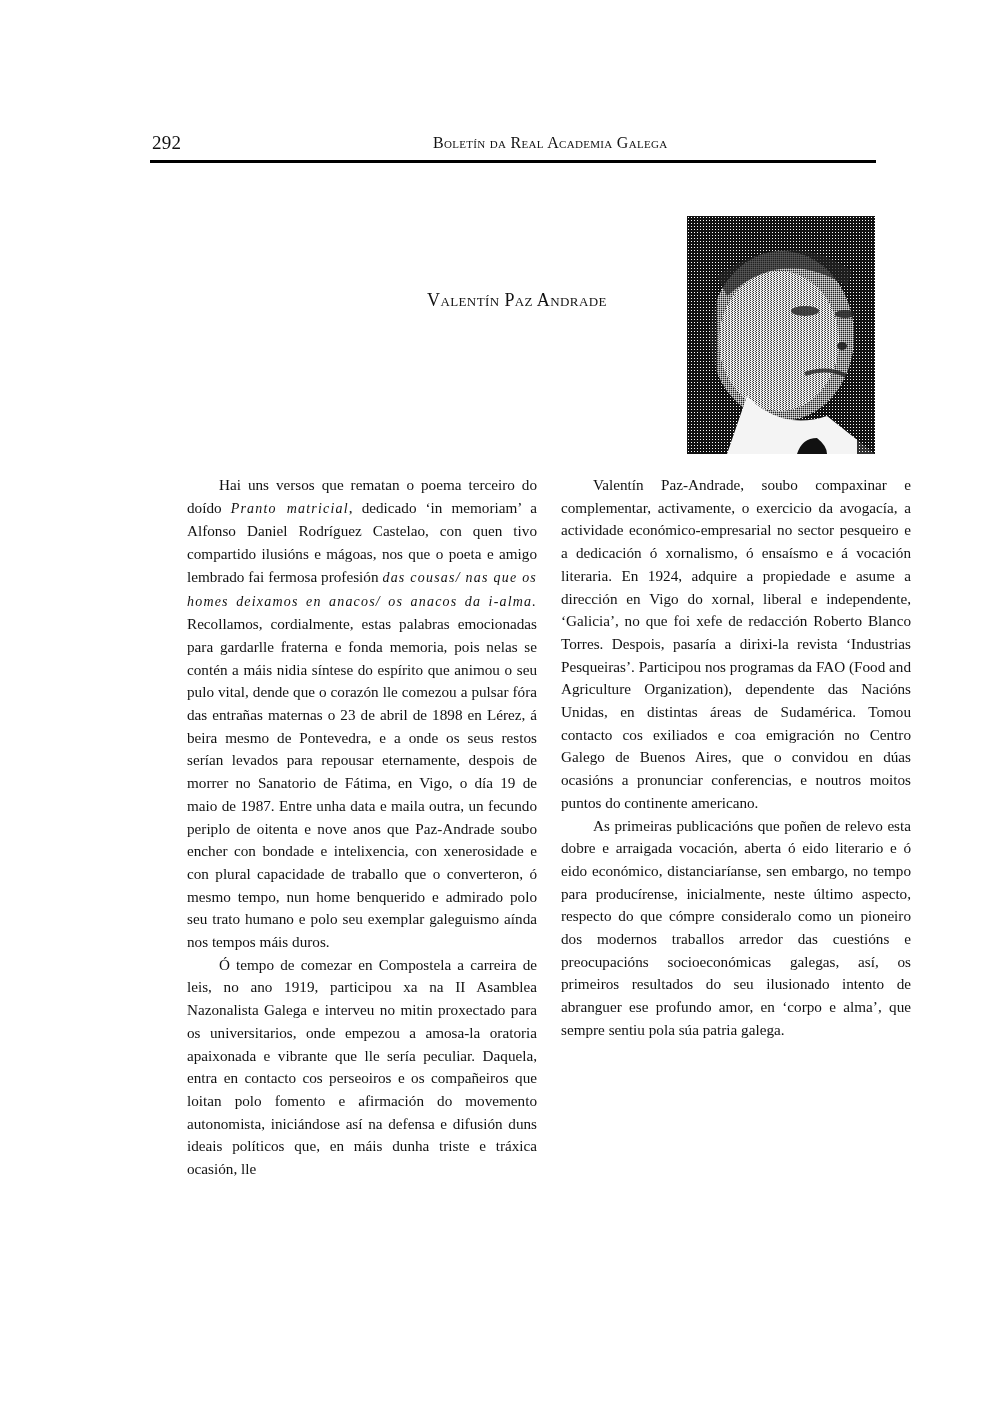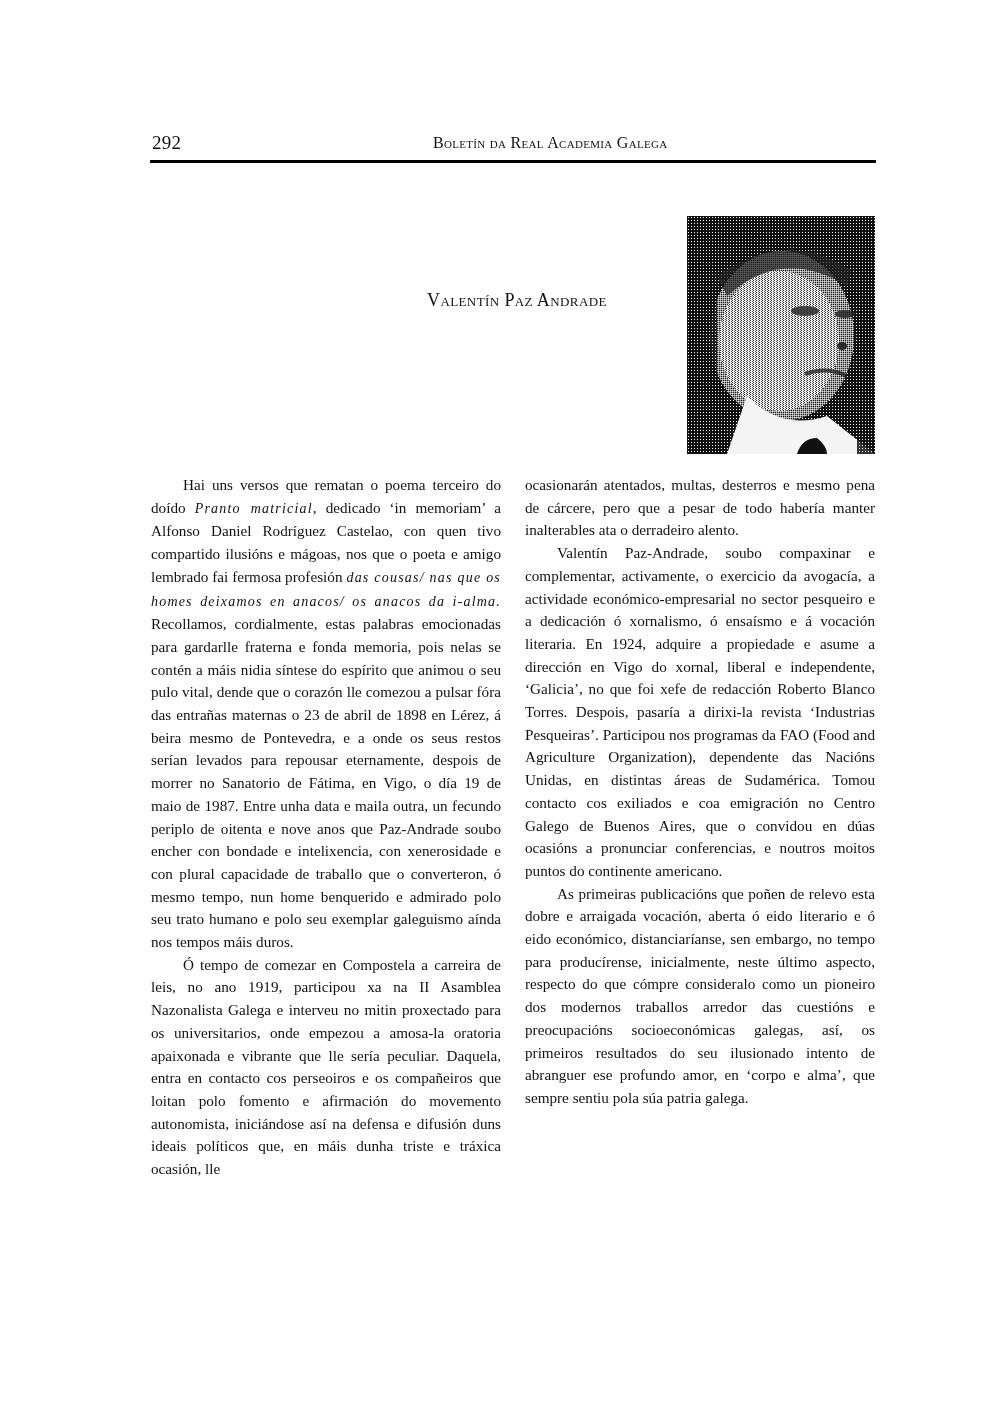--- a/index.html
+++ b/index.html
@@ -5,21 +5,21 @@
   html, body { margin: 0; padding: 0; background: #ffffff; }
   body { width: 992px; height: 1417px; position: relative; overflow: hidden;
          font-family: "Liberation Serif", "DejaVu Serif", serif; color: #111; }
   .running-head { position: absolute; left: 150px; top: 132px; width: 726px; height: 26px; }
   .page-number { position: absolute; left: 2px; top: 0; font-size: 19px; letter-spacing: 0.2px; text-align: right; }
   .journal-title { position: absolute; left: 235px; top: 2px; font-size: 16px; font-variant: small-caps; letter-spacing: 0.3px; margin-left: 48px; }
   .header-rule { position: absolute; left: 150px; top: 160px; width: 726px; height: 3px; background: #000; }
   .article-title { position: absolute; left: 427px; top: 290px; font-size: 18px; font-variant: small-caps; letter-spacing: 0.4px; }
   .portrait { position: absolute; left: 687px; top: 216px; width: 188px; height: 238px; overflow: hidden; background: #222; }
   .portrait svg { display: block; }
-  .column { position: absolute; top: 474px; width: 350px; font-size: 15.2px; line-height: 22.7px; text-align: justify; hyphens: manual; }
+  .column { position: absolute; top: 474px; width: 350px; font-size: 15.2px; line-height: 22.7px; text-align: justify; hyphens: manual; margin-left: 36px; }
   .col-left { left: 151px; }
   .col-right { left: 525px; }
   .column p { margin: 0; text-indent: 32px; }
   .column p.noindent { text-indent: 0; }
   .column em { font-style: italic; letter-spacing: 1.2px; font-size: 14px; }
 </style>
 </head>
 <body>
 
 <div class="running-head">
@@ -62,16 +62,15 @@
     <rect x="170" y="0" width="18" height="238" fill="url(#dots)" opacity="0.85"></rect>
   </svg>
 </div>
 
 <div class="column col-left">
   <p><span>Hai uns versos que rematan o poema terceiro do doído </span><em>Pranto matricial</em><span>, dedicado ‘in memoriam’ a Alfonso Daniel Rodríguez Castelao, con quen tivo compartido ilusións e mágoas, nos que o poeta e amigo lembrado fai fermosa profesión </span><em>das cousas/ nas que os homes deixamos en anacos/ os anacos da i-alma.</em><span> Recollamos, cordialmente, estas palabras emocionadas para gardarlle fraterna e fonda memoria, pois nelas se contén a máis nidia síntese do espírito que animou o seu pulo vital, dende que o corazón lle comezou a pulsar fóra das entrañas maternas o 23 de abril de 1898 en Lérez, á beira mesmo de Pontevedra, e a onde os seus restos serían levados para repousar eternamente, despois de morrer no Sanatorio de Fátima, en Vigo, o día 19 de maio de 1987. Entre unha data e maila outra, un fecundo periplo de oitenta e nove anos que Paz-Andrade soubo encher con bondade e intelixencia, con xenerosidade e con plural capacidade de traballo que o converteron, ó mesmo tempo, nun home benquerido e admirado polo seu trato humano e polo seu exemplar galeguismo aínda nos tempos máis duros.</span></p>
   <p>Ó tempo de comezar en Compostela a carreira de leis, no ano 1919, participou xa na II Asamblea Nazonalista Galega e interveu no mitin proxectado para os universitarios, onde empezou a amosa-la oratoria apaixonada e vibrante que lle sería peculiar. Daquela, entra en contacto cos perseoiros e os compañeiros que loitan polo fomento e afirmación do movemento autonomista, iniciándose así na defensa e difusión duns ideais políticos que, en máis dunha triste e tráxica ocasión, lle</p>
 </div>
 
 <div class="column col-right">
-  <p class="noindent">ocasionarán atentados, multas, desterros e mesmo pena de cárcere, pero que a pesar de todo habería manter inalterables ata o derradeiro alento.</p>
   <p>Valentín Paz-Andrade, soubo compaxinar e complementar, activamente, o exercicio da avogacía, a actividade económico-empresarial no sector pesqueiro e a dedicación ó xornalismo, ó ensaísmo e á vocación literaria. En 1924, adquire a propiedade e asume a dirección en Vigo do xornal, liberal e independente, ‘Galicia’, no que foi xefe de redacción Roberto Blanco Torres. Despois, pasaría a dirixi-la revista ‘Industrias Pesqueiras’. Participou nos programas da FAO (Food and Agriculture Organization), dependente das Nacións Unidas, en distintas áreas de Sudamérica. Tomou contacto cos exiliados e coa emigración no Centro Galego de Buenos Aires, que o convidou en dúas ocasións a pronunciar conferencias, e noutros moitos puntos do continente americano.</p>
   <p>As primeiras publicacións que poñen de relevo esta dobre e arraigada vocación, aberta ó eido literario e ó eido económico, distanciaríanse, sen embargo, no tempo para producírense, inicialmente, neste último aspecto, respecto do que cómpre consideralo como un pioneiro dos modernos traballos arredor das cuestións e preocupacións socioeconómicas galegas, así, os primeiros resultados do seu ilusionado intento de abranguer ese profundo amor, en ‘corpo e alma’, que sempre sentiu pola súa patria galega.</p>
 </div>
 
 </body></html>

